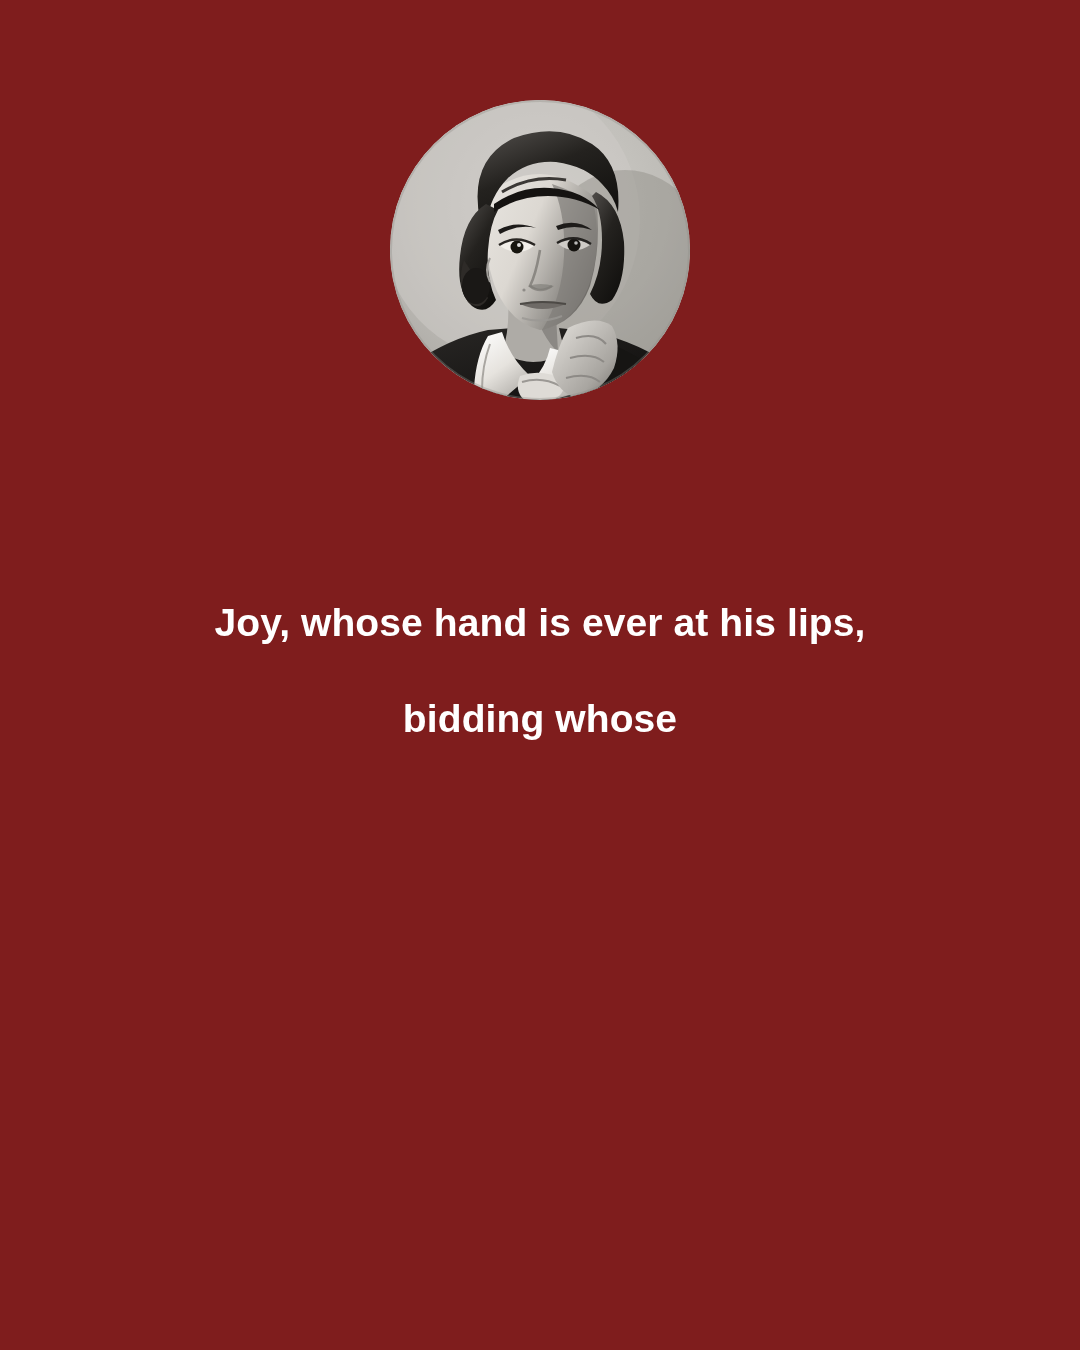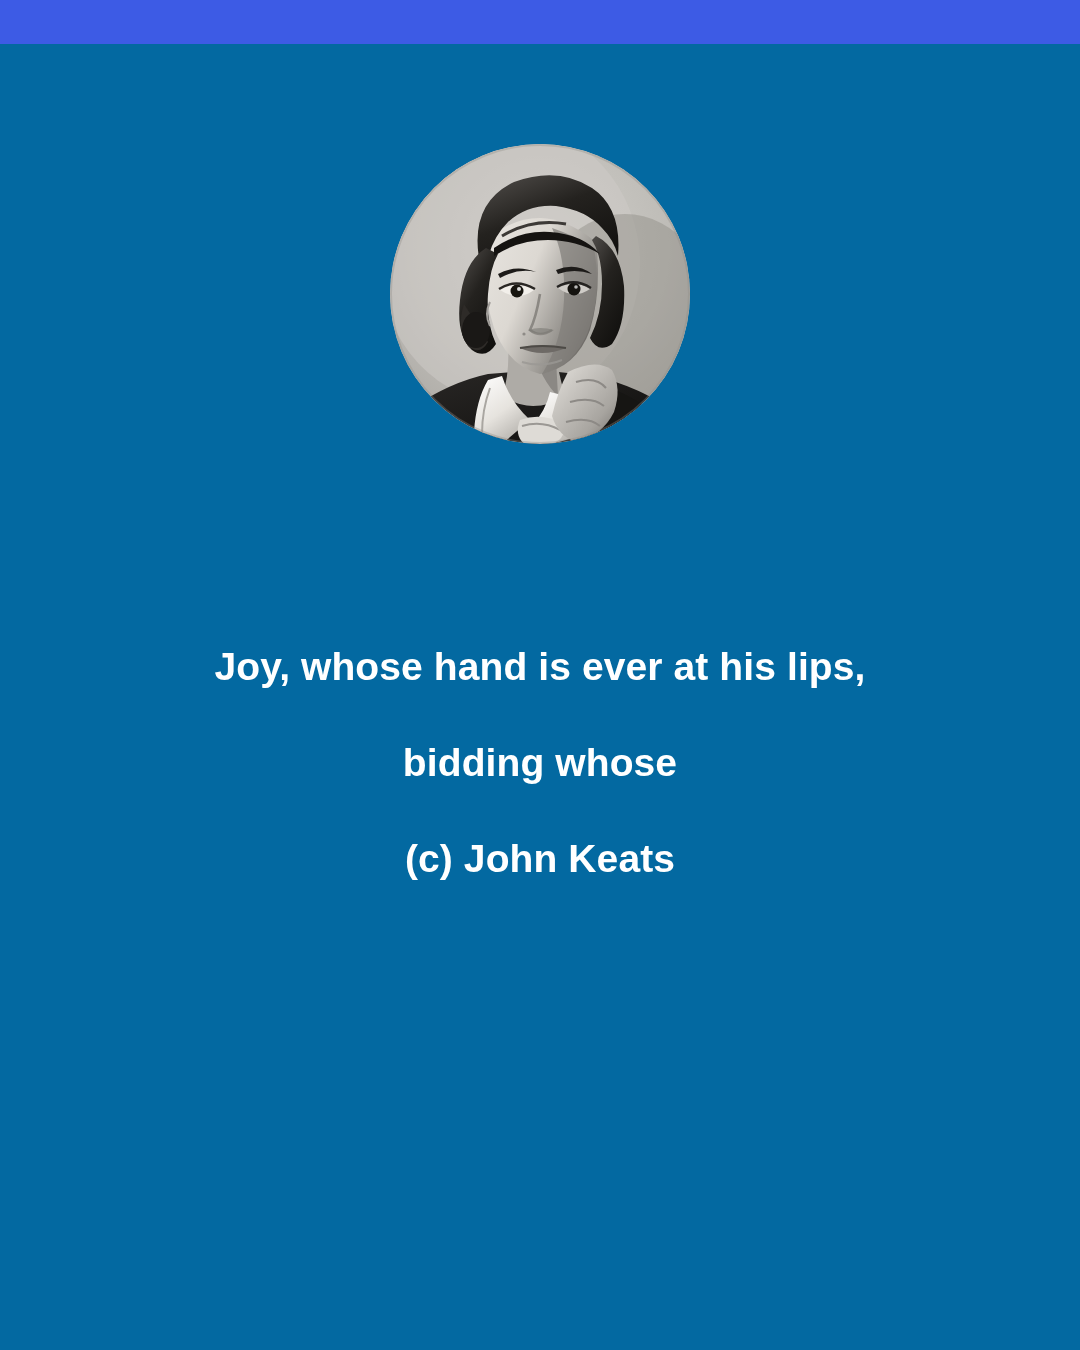--- a/index.html
+++ b/index.html
@@ -11,22 +11,21 @@
     height: 1350px;
     background: #3d5be5;
     font-family: "Liberation Sans", sans-serif;
     overflow: hidden;
     position: relative;
   }
 
   .card {
     position: absolute;
     inset: 0;
-    background: #0369a1;
-    margin-top: 44px;
+    background: #7f1d1d;
   }
 
   
   .portrait-wrap {
     position: absolute;
     left: 390px;
     top: 100px;
     width: 300px;
     height: 300px;
     border-radius: 50%;
@@ -184,16 +183,15 @@
         <path d="M 100 158 Q 94 170 100 182" stroke="#a09d99" stroke-width="2" fill="none"></path>
 
         <circle cx="150" cy="150" r="149" fill="none" stroke="#8e8b86" stroke-width="2" opacity="0.35"></circle>
       </g>
     </svg>
   </div>
 
   <div class="text-block">
     <div class="quote-line">Joy, whose hand is ever at his lips,</div>
     <div class="quote-line">bidding whose</div>
-    <div class="author-line">(c) John Keats</div>
   </div>
 
 </div>
 
 </body></html>

